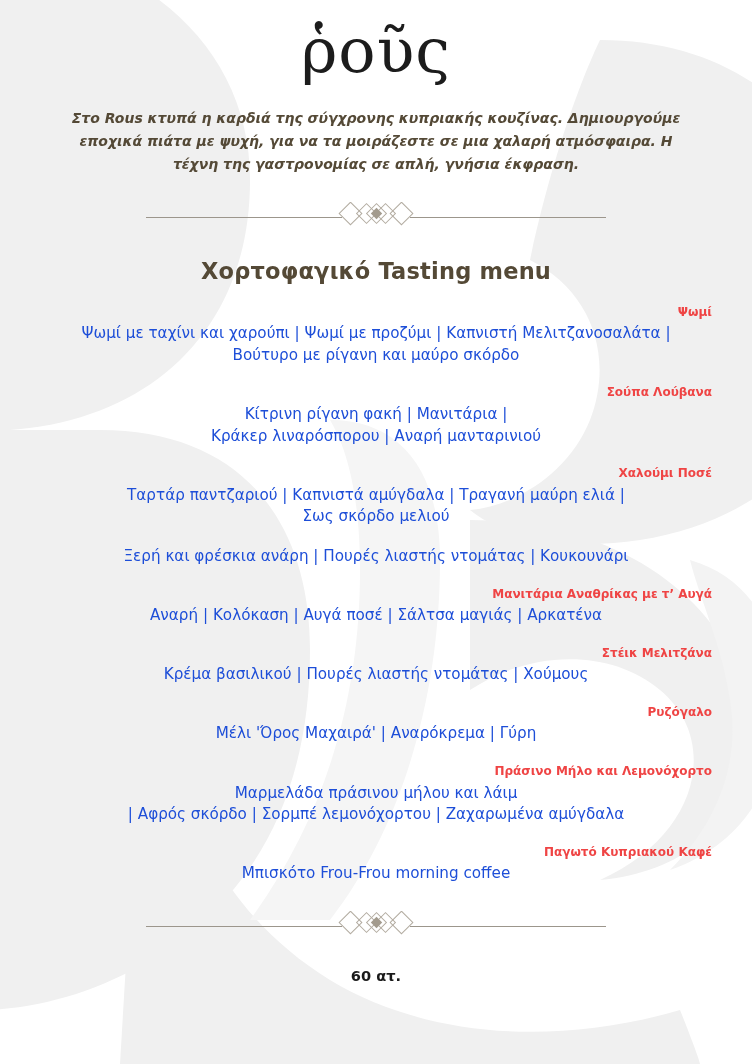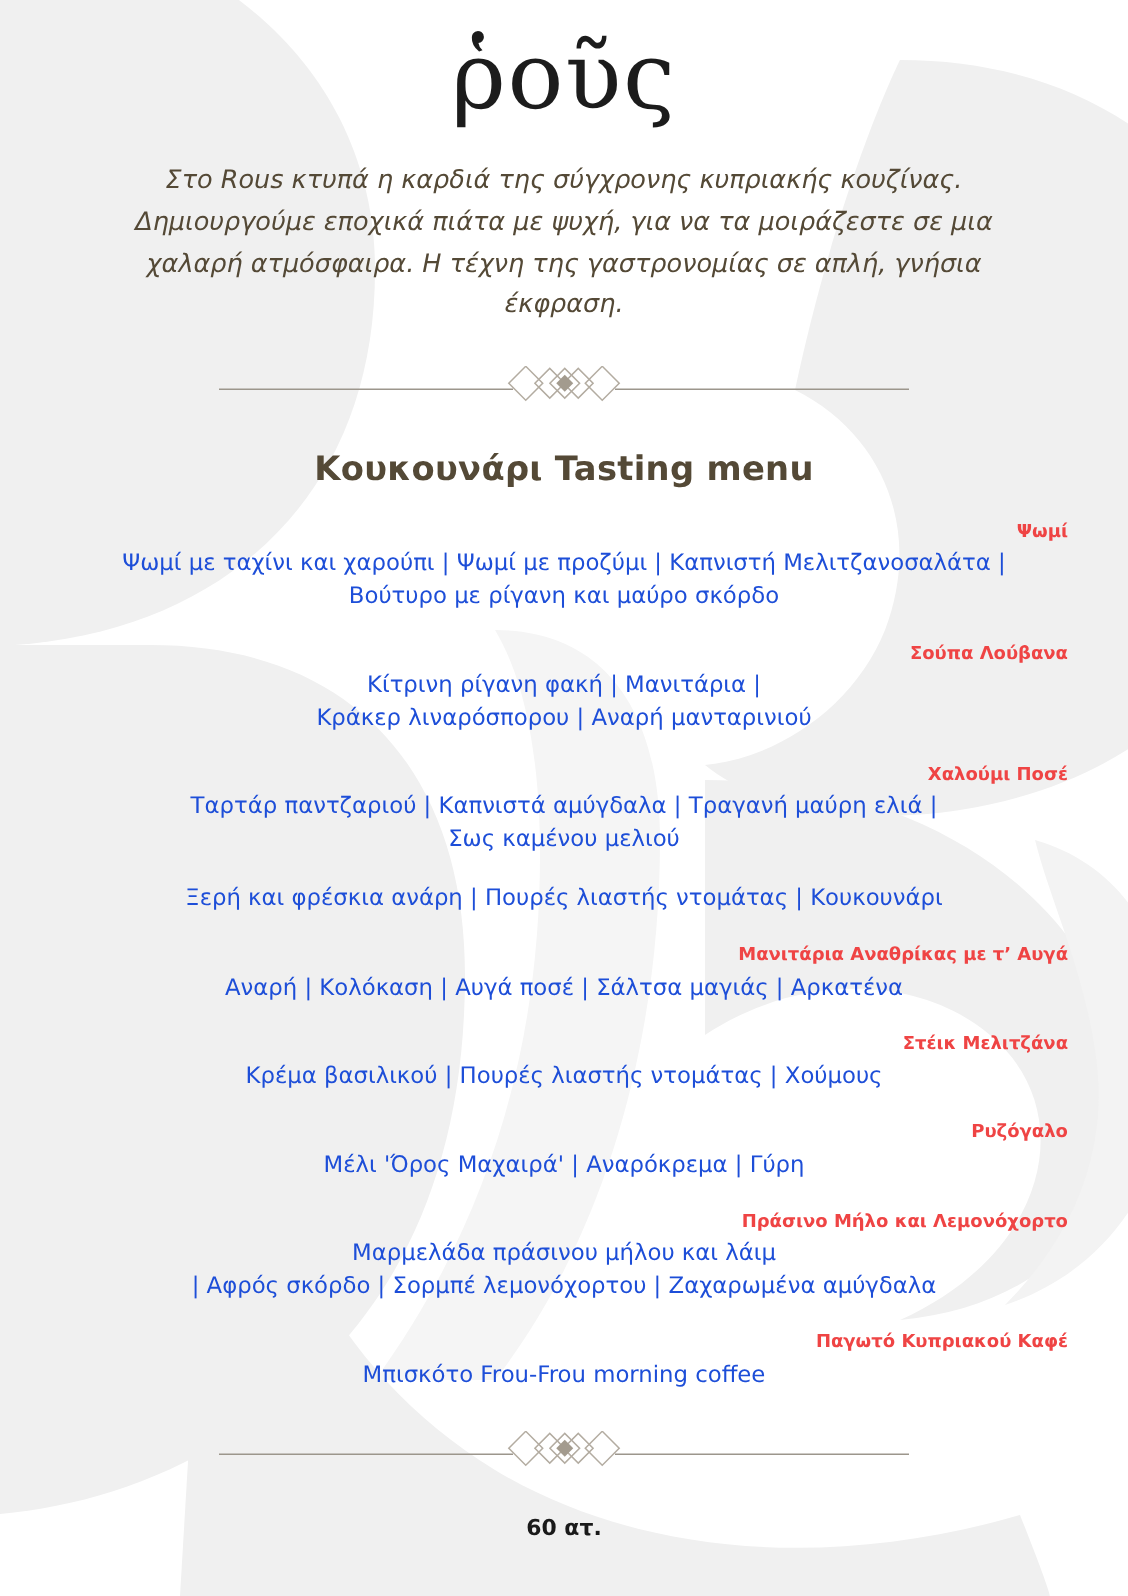--- a/index.html
+++ b/index.html
@@ -50,23 +50,23 @@
     letter-spacing: 1px;
     font-weight: 400;
   }
 
   
   .intro {
     margin: 24px auto 0;
     width: 634px;
     text-align: center;
     font-family: "DejaVu Sans", "Liberation Sans", sans-serif;
-    font-size: 17px;
+    font-size: 14px;
     line-height: 1.63;
-    font-weight: normal;
+    font-weight: bold;
     font-style: italic;
     color: #544936;
   }
 
   
   .divider {
     position: relative;
     height: 38px;
     margin: 22px auto 0;
     width: 460px;
@@ -173,42 +173,42 @@
             <rect x="60.5" y="3.5" width="16" height="16" transform="rotate(45 68.5 11.5)"></rect>
             <rect x="26.5" y="4.5" width="14" height="14" transform="rotate(45 33.5 11.5)"></rect>
             <rect x="45.5" y="4.5" width="14" height="14" transform="rotate(45 52.5 11.5)"></rect>
             <rect x="36.5" y="4.5" width="14" height="14" transform="rotate(45 43.5 11.5)"></rect>
           </g>
           <rect x="39.5" y="7.5" width="8" height="8" transform="rotate(45 43.5 11.5)" fill="#a39b8e"></rect>
         </svg>
       </span>
     </div>
 
-    <h1 class="section-title">Κουκουνάρι Tasting menu</h1>
+    <h1 class="section-title">Χορτοφαγικό Tasting menu</h1>
 
     <div class="courses">
         <div class="course">
           <div class="course-name">Ψωμί</div>
           <div class="course-desc">
             <span class="line">Ψωμί με ταχίνι και χαρούπι | Ψωμί με προζύμι | Καπνιστή Μελιτζανοσαλάτα |</span>
             <span class="line">Βούτυρο με ρίγανη και μαύρο σκόρδο</span>
           </div>
         </div>
         <div class="course">
           <div class="course-name">Σούπα Λούβανα</div>
           <div class="course-desc">
             <span class="line">Κίτρινη ρίγανη φακή | Μανιτάρια |</span>
             <span class="line">Κράκερ λιναρόσπορου | Αναρή μανταρινιού</span>
           </div>
         </div>
         <div class="course">
           <div class="course-name">Χαλούμι Ποσέ</div>
           <div class="course-desc">
             <span class="line">Ταρτάρ παντζαριού | Καπνιστά αμύγδαλα | Τραγανή μαύρη ελιά |</span>
-            <span class="line">Σως καμένου μελιού</span>
+            <span class="line">Σως σκόρδο μελιού</span>
           </div>
         </div>
         <div class="course">
           <div class="course-desc">
             <span class="line">Ξερή και φρέσκια ανάρη | Πουρές λιαστής ντομάτας | Κουκουνάρι</span>
           </div>
         </div>
         <div class="course">
           <div class="course-name">Μανιτάρια Αναθρίκας με τ’ Αυγά</div>
           <div class="course-desc">

